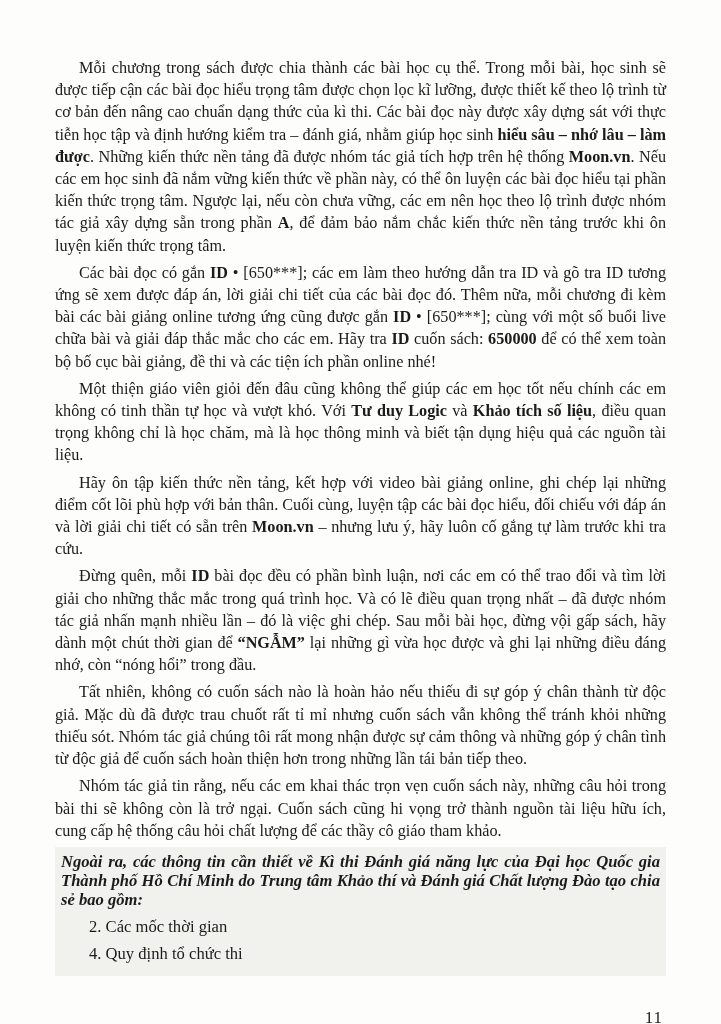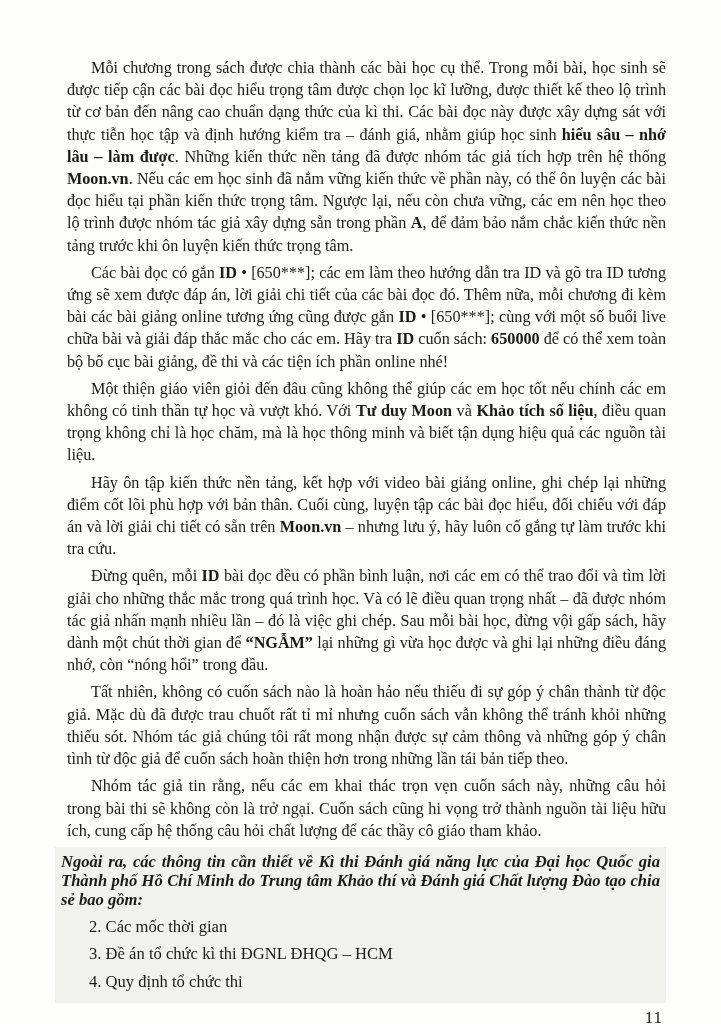--- a/index.html
+++ b/index.html
@@ -13,21 +13,21 @@
     color: #1b1b1b;
     overflow: hidden;
   }
   .content {
     position: absolute;
     left: 55px;
     top: 57px;
     width: 611px;
   }
   .para {
-    margin: 0 0 5px 12px;
+    margin: 0 0 5px 0;
     font-size: 16.2px;
     line-height: 22.2px;
     text-align: justify;
     text-indent: 24px;
   }
   .para b { font-weight: bold; }
   .notice {
     margin-top: 3px;
     padding: 5px 6px 8px 6px;
   }
@@ -56,31 +56,30 @@
   }
 </style>
 </head>
 <body>
 
 <div class="page">
   <div class="content">
 
     <p class="para"><span>Mỗi chương trong sách được chia thành các bài học cụ thể. Trong mỗi bài, học sinh sẽ được tiếp cận các bài đọc hiểu trọng tâm được chọn lọc kĩ lưỡng, được thiết kế theo lộ trình từ cơ bản đến nâng cao chuẩn dạng thức của kì thi. Các bài đọc này được xây dựng sát với thực tiễn học tập và định hướng kiểm tra – đánh giá, nhằm giúp học sinh </span><b>hiểu sâu – nhớ lâu – làm được</b><span>. Những kiến thức nền tảng đã được nhóm tác giả tích hợp trên hệ thống </span><b>Moon.vn</b><span>. Nếu các em học sinh đã nắm vững kiến thức về phần này, có thể ôn luyện các bài đọc hiểu tại phần kiến thức trọng tâm. Ngược lại, nếu còn chưa vững, các em nên học theo lộ trình được nhóm tác giả xây dựng sẵn trong phần </span><b>A</b><span>, để đảm bảo nắm chắc kiến thức nền tảng trước khi ôn luyện kiến thức trọng tâm.</span></p>
     <p class="para"><span>Các bài đọc có gắn </span><b>ID</b><span> • [650***]; các em làm theo hướng dẫn tra ID và gõ tra ID tương ứng sẽ xem được đáp án, lời giải chi tiết của các bài đọc đó. Thêm nữa, mỗi chương đi kèm bài các bài giảng online tương ứng cũng được gắn </span><b>ID</b><span> • [650***]; cùng với một số buổi live chữa bài và giải đáp thắc mắc cho các em. Hãy tra </span><b>ID</b><span> cuốn sách: </span><b>650000</b><span> để có thể xem toàn bộ bố cục bài giảng, đề thi và các tiện ích phần online nhé!</span></p>
-    <p class="para"><span>Một thiện giáo viên giỏi đến đâu cũng không thể giúp các em học tốt nếu chính các em không có tinh thần tự học và vượt khó. Với </span><b>Tư duy Moon</b><span> và </span><b>Khảo tích số liệu</b><span>, điều quan trọng không chỉ là học chăm, mà là học thông minh và biết tận dụng hiệu quả các nguồn tài liệu.</span></p>
+    <p class="para"><span>Một thiện giáo viên giỏi đến đâu cũng không thể giúp các em học tốt nếu chính các em không có tinh thần tự học và vượt khó. Với </span><b>Tư duy Logic</b><span> và </span><b>Khảo tích số liệu</b><span>, điều quan trọng không chỉ là học chăm, mà là học thông minh và biết tận dụng hiệu quả các nguồn tài liệu.</span></p>
     <p class="para"><span>Hãy ôn tập kiến thức nền tảng, kết hợp với video bài giảng online, ghi chép lại những điểm cốt lõi phù hợp với bản thân. Cuối cùng, luyện tập các bài đọc hiểu, đối chiếu với đáp án và lời giải chi tiết có sẵn trên </span><b>Moon.vn</b><span> – nhưng lưu ý, hãy luôn cố gắng tự làm trước khi tra cứu.</span></p>
     <p class="para"><span>Đừng quên, mỗi </span><b>ID</b><span> bài đọc đều có phần bình luận, nơi các em có thể trao đổi và tìm lời giải cho những thắc mắc trong quá trình học. Và có lẽ điều quan trọng nhất – đã được nhóm tác giả nhấn mạnh nhiều lần – đó là việc ghi chép. Sau mỗi bài học, đừng vội gấp sách, hãy dành một chút thời gian để </span><b>“NGẪM”</b><span> lại những gì vừa học được và ghi lại những điều đáng nhớ, còn “nóng hổi” trong đầu.</span></p>
     <p class="para"><span>Tất nhiên, không có cuốn sách nào là hoàn hảo nếu thiếu đi sự góp ý chân thành từ độc giả. Mặc dù đã được trau chuốt rất tỉ mỉ nhưng cuốn sách vẫn không thể tránh khỏi những thiếu sót. Nhóm tác giả chúng tôi rất mong nhận được sự cảm thông và những góp ý chân tình từ độc giả để cuốn sách hoàn thiện hơn trong những lần tái bản tiếp theo.</span></p>
     <p class="para"><span>Nhóm tác giả tin rằng, nếu các em khai thác trọn vẹn cuốn sách này, những câu hỏi trong bài thi sẽ không còn là trở ngại. Cuốn sách cũng hi vọng trở thành nguồn tài liệu hữu ích, cung cấp hệ thống câu hỏi chất lượng để các thầy cô giáo tham khảo.</span></p>
 
     <section class="notice" style="background-color: rgb(241, 241, 238);">
       <p class="notice-text">Ngoài ra, các thông tin cần thiết về Kì thi Đánh giá năng lực của Đại học Quốc gia Thành phố Hồ Chí Minh do Trung tâm Khảo thí và Đánh giá Chất lượng Đào tạo chia sẻ bao gồm:</p>
       <div class="notice-list">
         <div class="list-item">2. Các mốc thời gian</div>
-        <div class="list-item">3. Đề án tổ chức kì thi ĐGNL ĐHQG – HCM</div>
         <div class="list-item">4. Quy định tổ chức thi</div>
 
       </div>
     </section>
 
   </div>
 
   <div class="page-number">11</div>
 </div>
 

